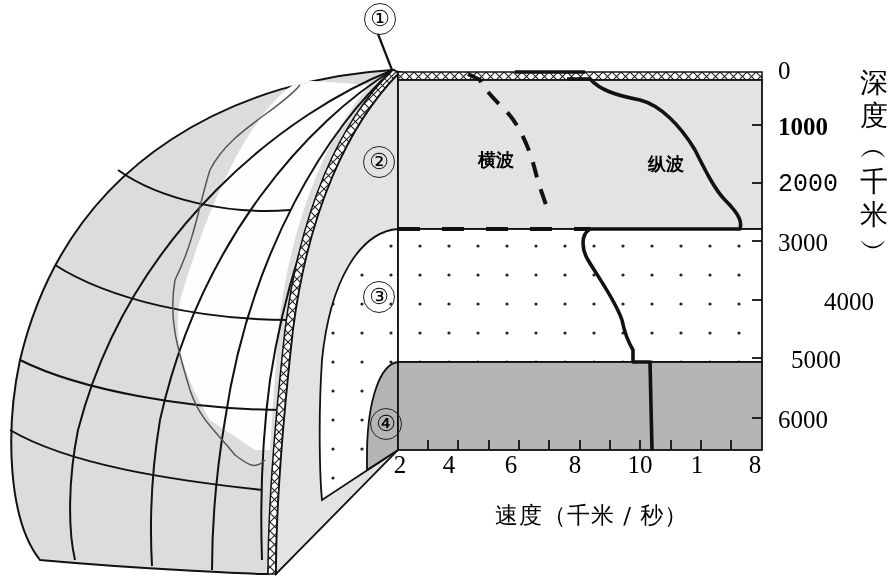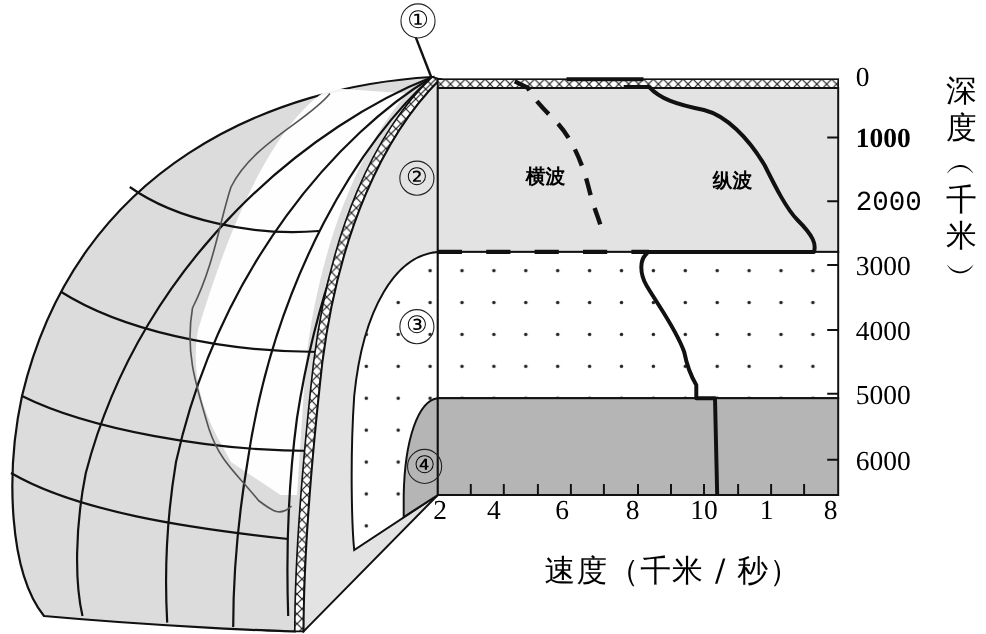--- a/index.html
+++ b/index.html
@@ -1,21 +1,21 @@
 <!DOCTYPE html>
 <html><head>
 <meta charset="utf-8">
 <style>
   html,body{margin:0;padding:0;background:#fff;}
   body{width:896px;height:576px;overflow:hidden;position:relative;font-family:"DejaVu Serif","Liberation Serif",serif;}
   svg{position:absolute;left:0;top:0;}
   .tick-y{position:absolute;left:778px;font-size:25px;line-height:1;font-family:"Liberation Serif","DejaVu Serif",serif;}
   .tick-x{position:absolute;top:452px;font-size:25px;line-height:1;font-family:"Liberation Serif","DejaVu Serif",serif;transform:translateX(-50%);}
   .ylabel{position:absolute;left:858px;top:66px;width:32px;font-size:28px;line-height:33px;text-align:center;}
-  .xlabel{position:absolute;left:495px;top:500px;font-size:28px;letter-spacing:1px;text-align:right;}
+  .xlabel{position:absolute;left:495px;top:500px;font-size:23px;letter-spacing:1px;text-align:right;}
   .circ{position:absolute;width:30px;height:30px;border:1.5px solid #222;border-radius:50%;font-size:22px;line-height:30px;text-align:center;background:transparent;}
   .wave{position:absolute;font-size:18px;font-weight:bold;}
 </style>
 </head>
 <body>
 
 <svg width="896" height="576" viewBox="0 0 896 576">
   <defs>
     <pattern id="dots" width="29" height="29" patternUnits="userSpaceOnUse">
       <circle cx="14" cy="14" r="1.6" fill="#222"></circle>
@@ -100,22 +100,22 @@
 <div class="circ" style="left:363px;top:281px;">③</div>
 <div class="circ" style="left:370px;top:408px;">④</div>
 
 <div class="wave" style="left:478px;top:148px;">横波</div>
 <div class="wave" style="left:648px;top:152px;">纵波</div>
 
 <div class="tick-y" style="top:58px;">0</div>
 <div class="tick-y" style="top:114px;font-weight:bold;">1000</div>
 <div class="tick-y" style="top:172px;font-family:Liberation Mono, monospace;">2000</div>
 <div class="tick-y" style="top:230px;">3000</div>
-<div class="tick-y" style="top:289px;">4000</div>
-<div class="tick-y" style="top:347px;">5000</div>
+<div class="tick-y" style="top:289px;margin-left:46px;">4000</div>
+<div class="tick-y" style="top:347px;margin-left:13px;">5000</div>
 <div class="tick-y" style="top:407px;">6000</div>
 
 <div class="tick-x" style="left:400px;">2</div>
 <div class="tick-x" style="left:449px;">4</div>
 <div class="tick-x" style="left:511px;">6</div>
 <div class="tick-x" style="left:575px;">8</div>
 <div class="tick-x" style="left:640px;">10</div>
 <div class="tick-x" style="left:697px;">1</div>
 <div class="tick-x" style="left:755px;">8</div>
 

